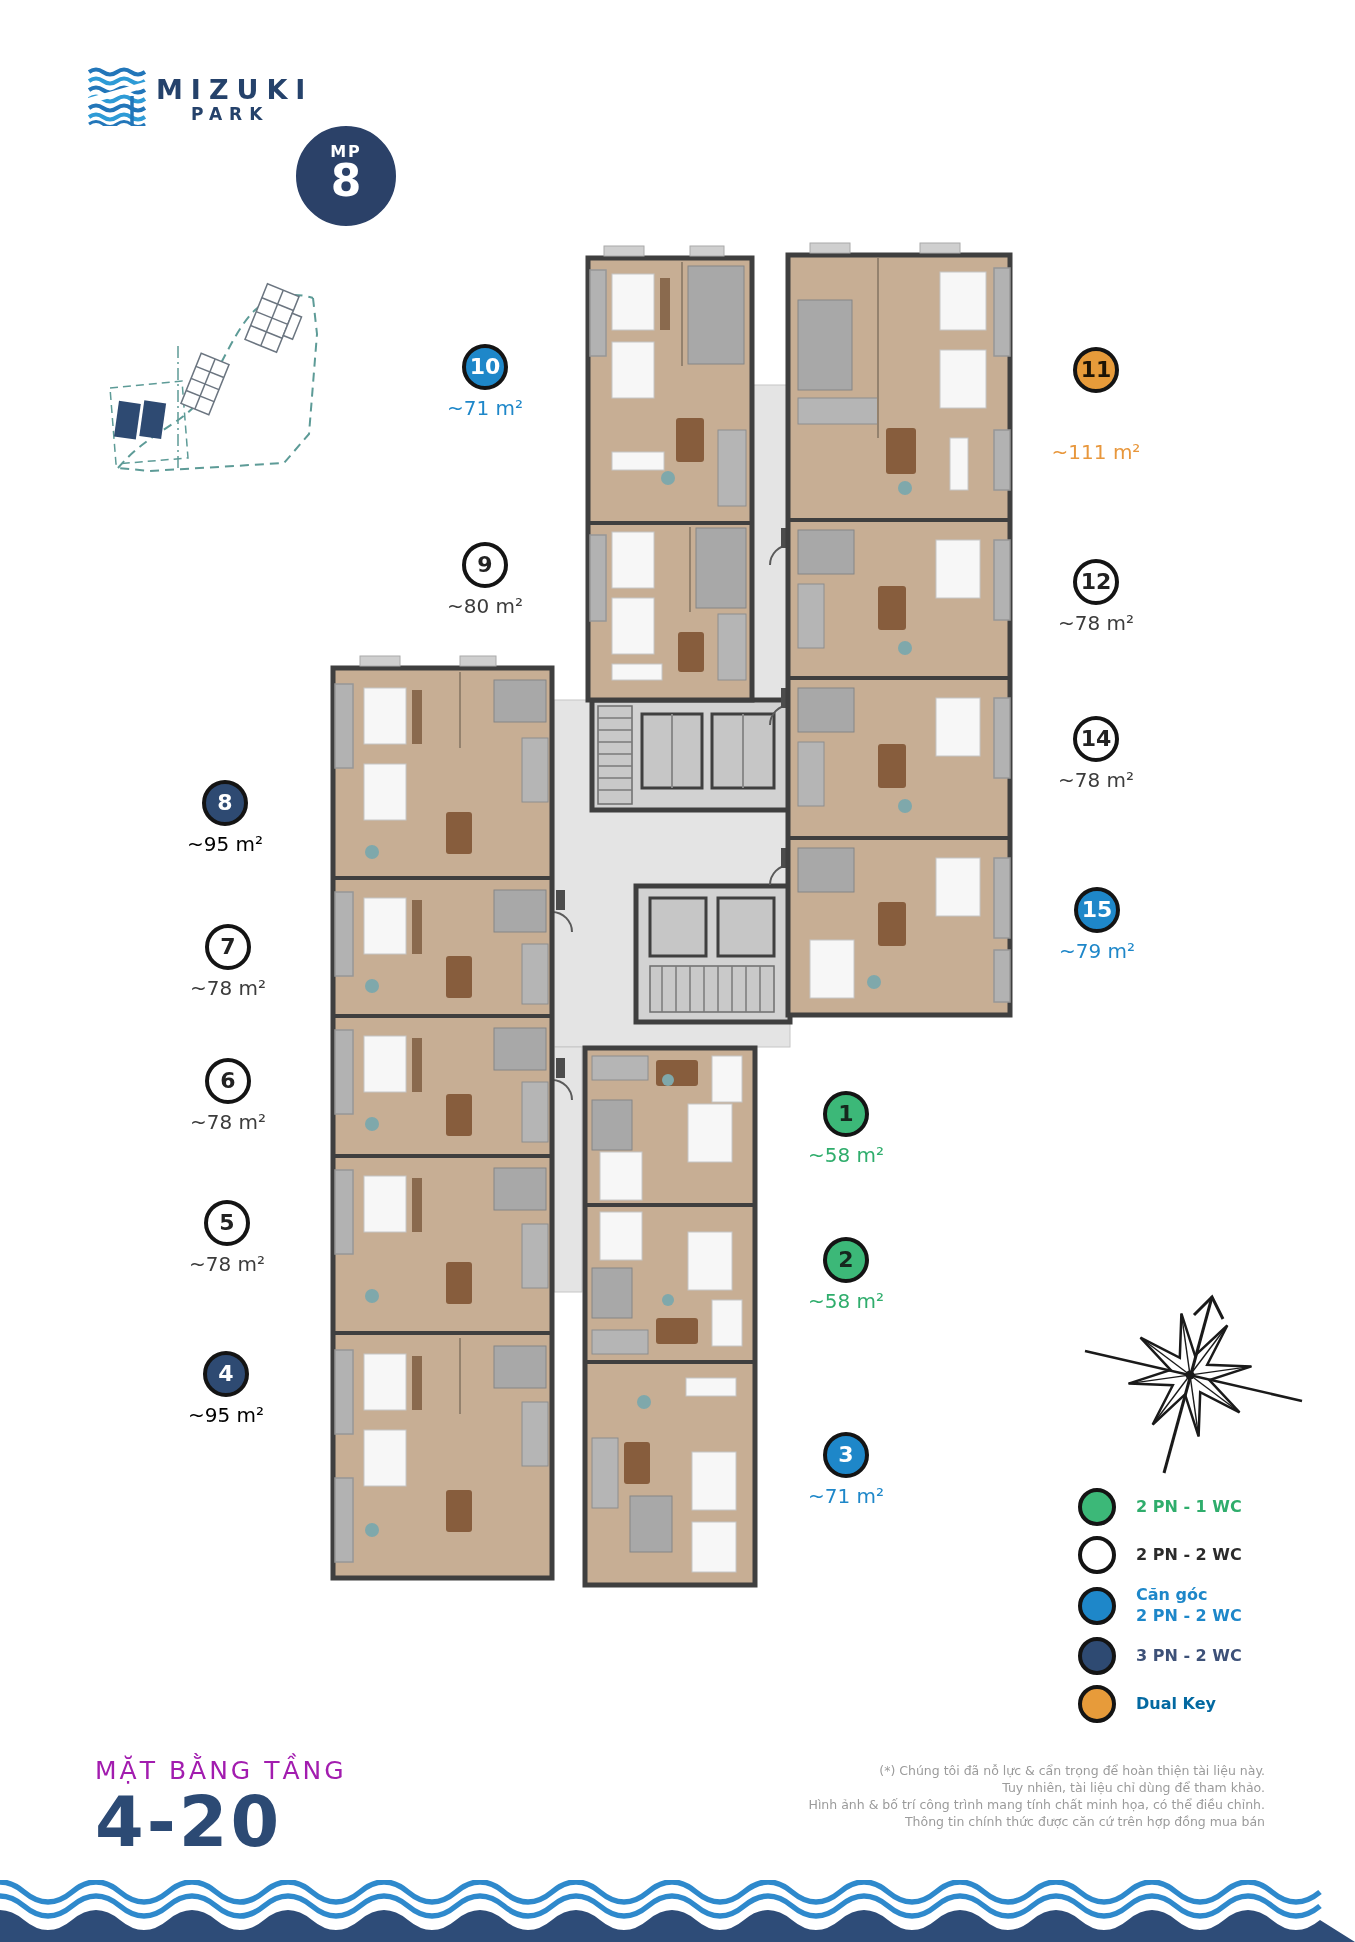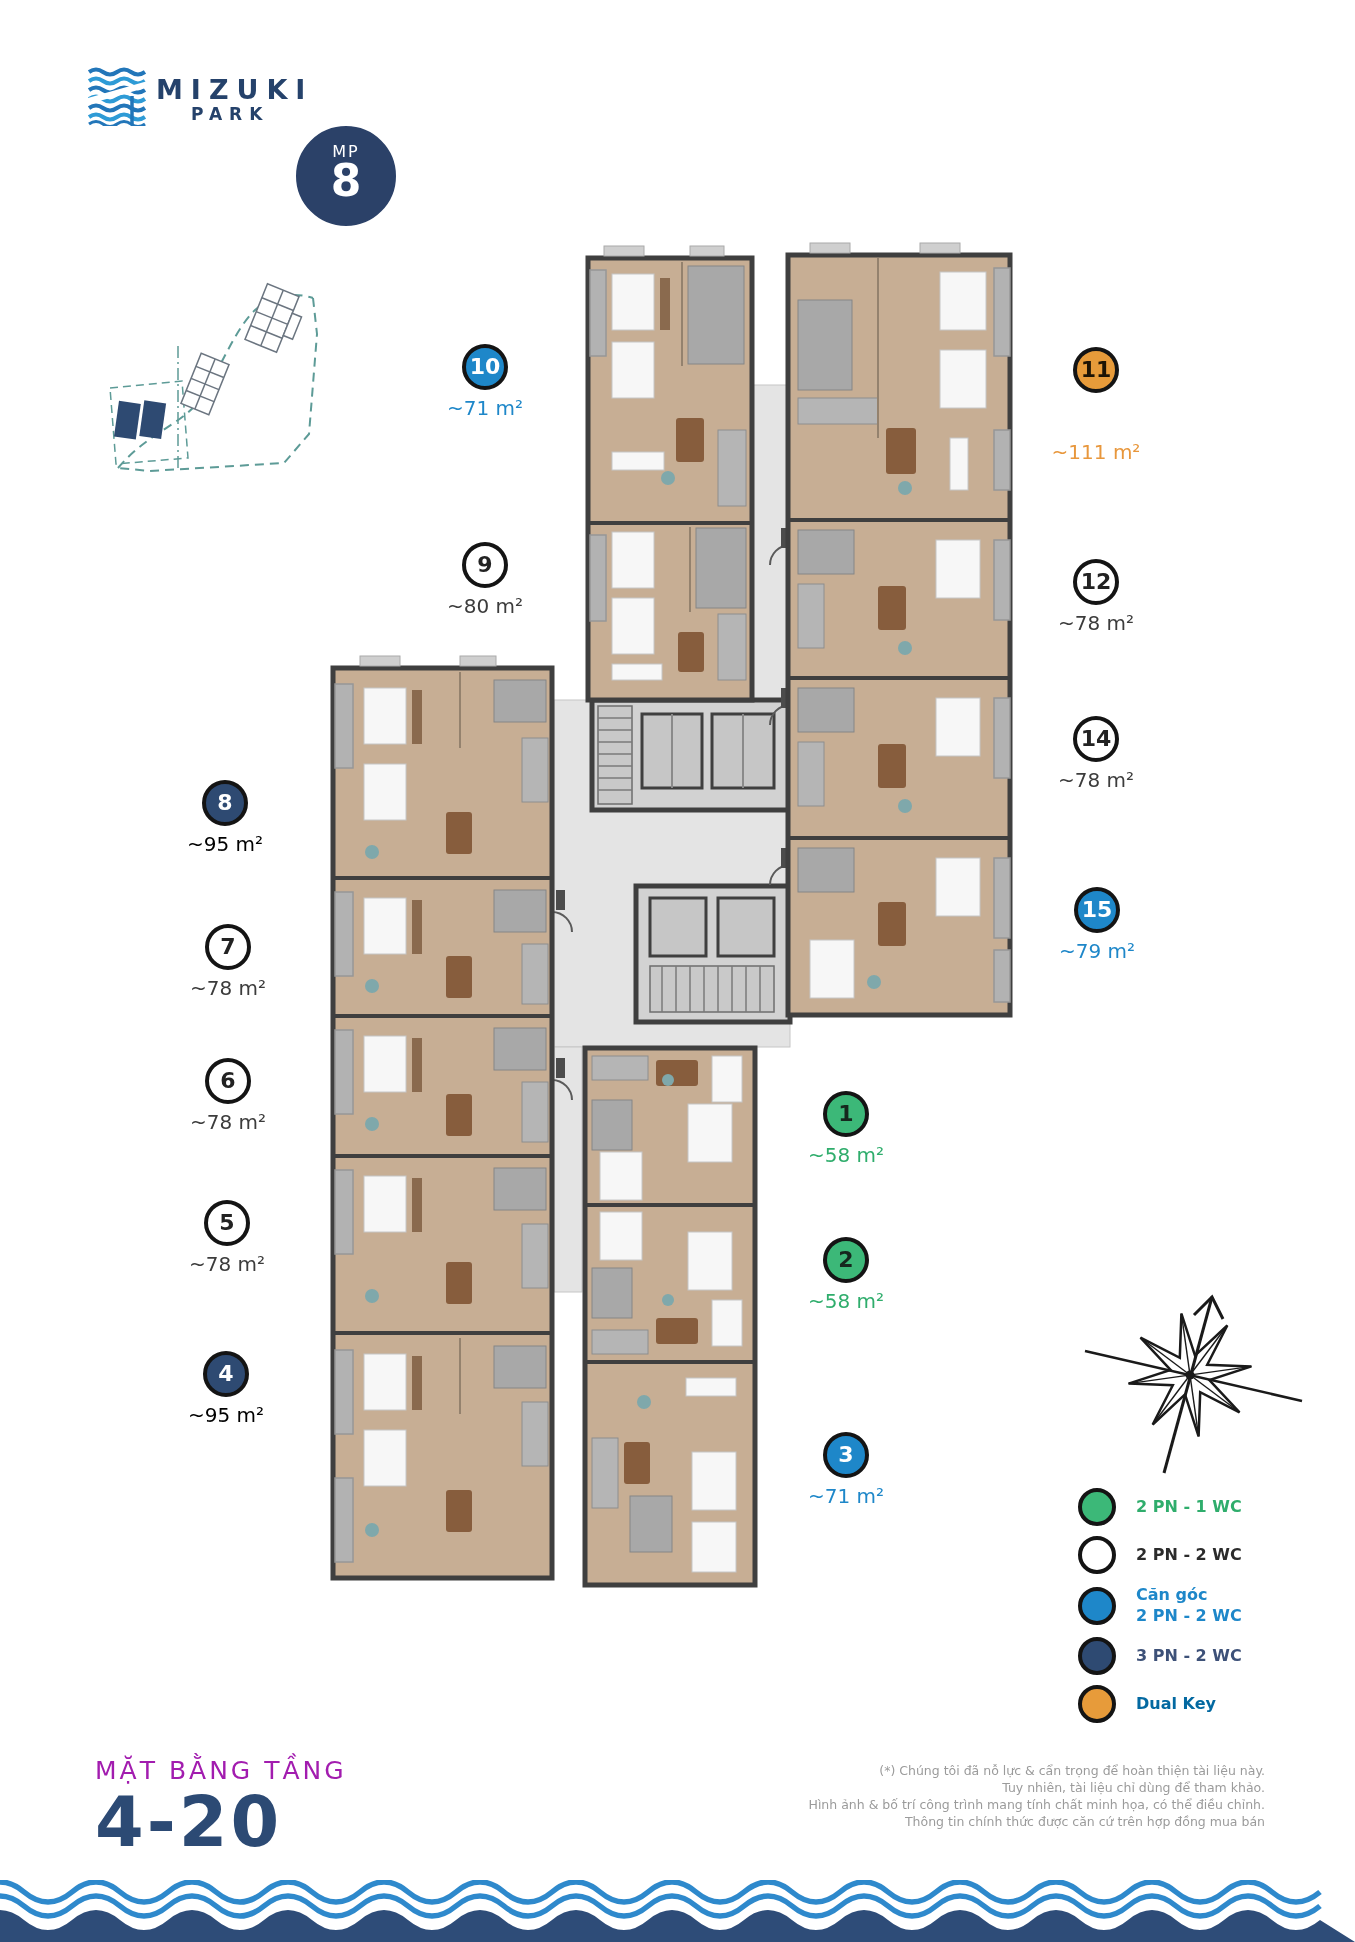--- a/index.html
+++ b/index.html
@@ -14,21 +14,21 @@
   .logo-sub{position:absolute;left:103px;top:46px;font-size:17px;font-weight:600;letter-spacing:7px;color:#25426b;}
   
   .banner{position:absolute;left:0;top:145px;width:348px;height:67px;background:#cfe0eb;}
   .banner-text{position:absolute;left:30px;top:8px;width:260px;text-align:center;}
   .banner-line1{font-size:19px;letter-spacing:3px;color:#2e7fbc;font-weight:500;}
   .banner-line2{font-size:21px;letter-spacing:1px;color:#25456e;font-weight:700;margin-top:2px;}
   .badge{
     position:absolute;left:292px;top:122px;width:100px;height:100px;border-radius:50%;
     background:#2b4168;border:4px solid #ffffff;color:#fff;text-align:center;
   }
-  .badge-mp{font-size:16px;letter-spacing:2px;font-weight:400;margin-top:16px;}
+  .badge-mp{font-size:16px;letter-spacing:2px;font-weight:700;margin-top:16px;}
   .badge-num{font-size:44px;font-weight:700;line-height:40px;}
   
   .gfx{position:absolute;left:0;top:0;width:1355px;height:1942px;}
   
   .marker{position:absolute;width:150px;margin-left:-75px;text-align:center;}
   .mcircle{
     display:inline-block;width:38px;height:38px;line-height:38px;border-radius:50%;
     border:4px solid #141414;font-size:22px;font-weight:600;text-align:center;
   }
   .marea{display:block;margin-top:6px;font-size:20px;font-weight:500;}

